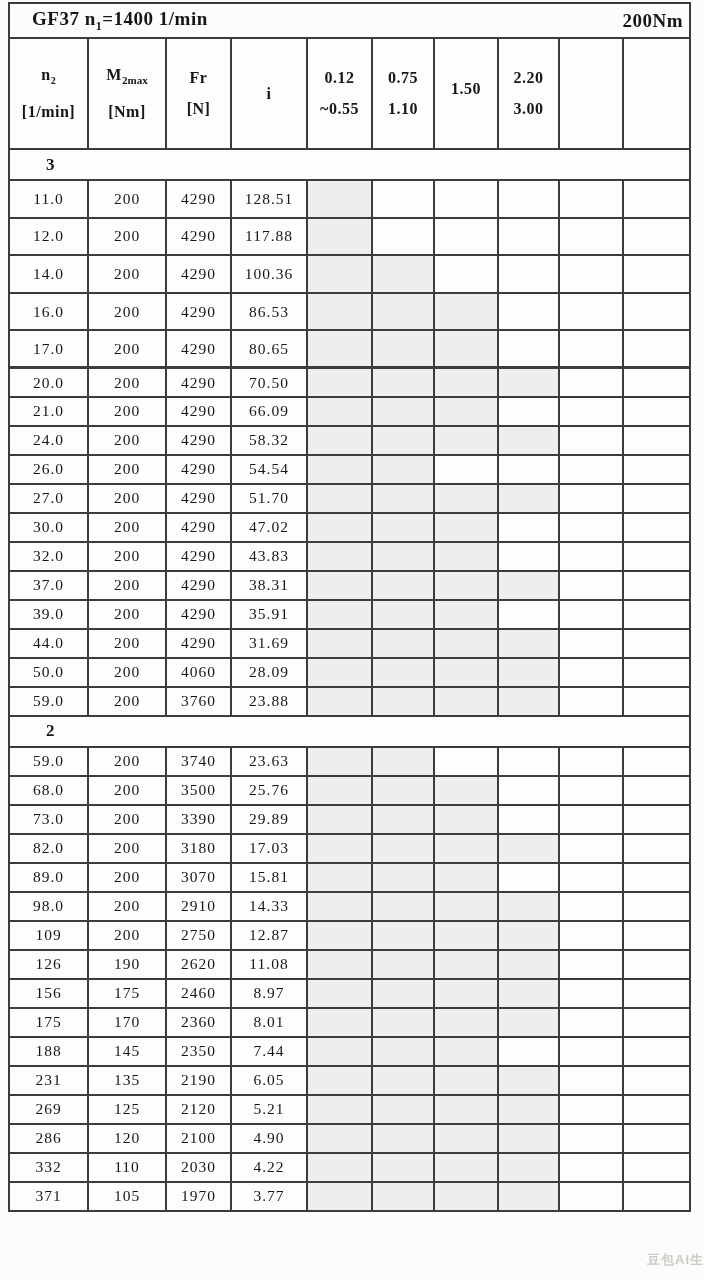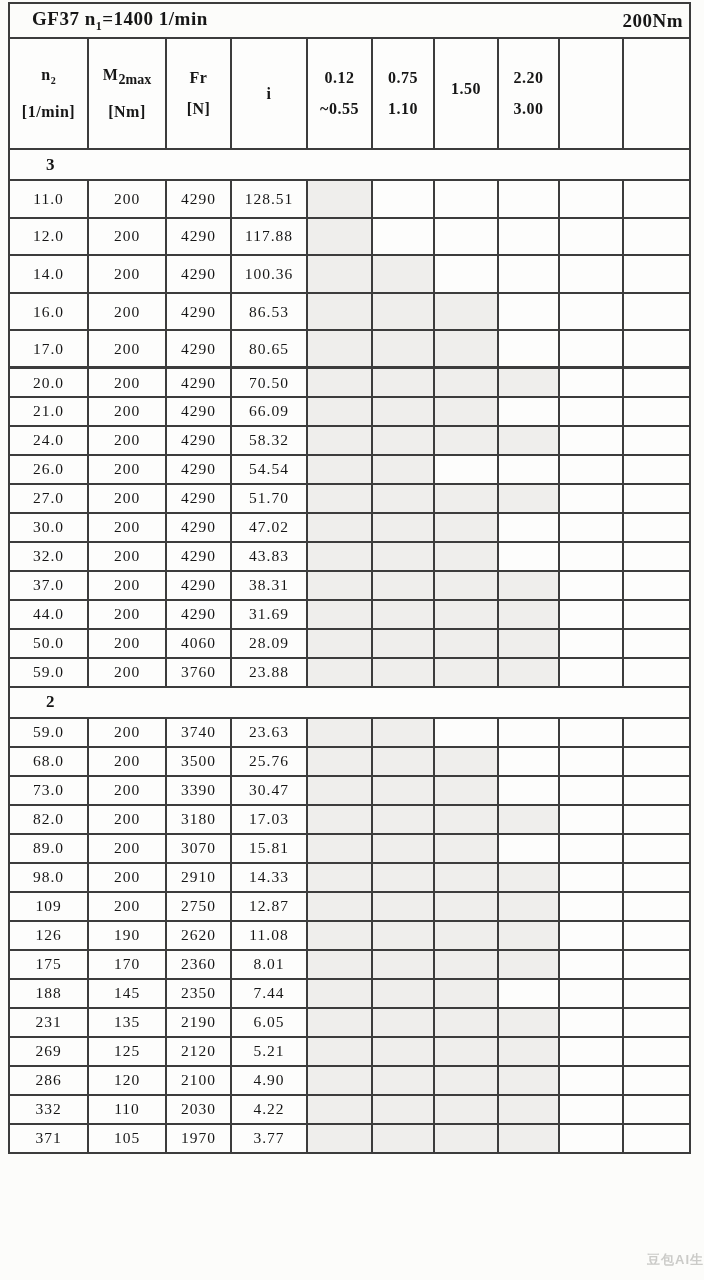--- a/index.html
+++ b/index.html
@@ -39,21 +39,21 @@
   .title-left sub { font-size: 12px; }
 
   
   tr.head-row th { height: 111px; font-weight: bold; background: #fdfdfc; }
   .th-inner {
     display: flex; flex-direction: column; justify-content: center; align-items: center;
     height: 100%; gap: 9px;
   }
   .h2 { line-height: 22px; font-size: 16px; letter-spacing: 0.5px; white-space: nowrap; }
   .h2 sub { font-size: 10px; letter-spacing: 0; }
-  .h2.small-sub sub { font-size: 14px; }
+  .h2.small-sub sub { font-size: 11px; }
 
   
   tr.section-row td {
     height: 31px; text-align: left; padding-left: 36px;
     font-weight: bold; font-size: 17px; background: #fdfdfc;
   }
 
   
   tr.data-row td {
     height: 29px; font-size: 15.5px; letter-spacing: 1px; background: #fdfdfc;
@@ -302,20 +302,32 @@
           <td>4290</td>
           <td>38.31</td>
           <td class="sh"></td>
           <td class="sh"></td>
           <td class="sh"></td>
           <td class="sh"></td>
           <td></td>
           <td></td>
         </tr>
         <tr class="data-row">
+          <td>39.0</td>
+          <td>200</td>
+          <td>4290</td>
+          <td>35.91</td>
+          <td class="sh"></td>
+          <td class="sh"></td>
+          <td class="sh"></td>
+          <td></td>
+          <td></td>
+          <td></td>
+        </tr>
+        <tr class="data-row">
           <td>44.0</td>
           <td>200</td>
           <td>4290</td>
           <td>31.69</td>
           <td class="sh"></td>
           <td class="sh"></td>
           <td class="sh"></td>
           <td class="sh"></td>
           <td></td>
           <td></td>
@@ -368,21 +380,21 @@
           <td class="sh"></td>
           <td class="sh"></td>
           <td></td>
           <td></td>
           <td></td>
         </tr>
         <tr class="data-row">
           <td>73.0</td>
           <td>200</td>
           <td>3390</td>
-          <td>30.47</td>
+          <td>29.89</td>
           <td class="sh"></td>
           <td class="sh"></td>
           <td class="sh"></td>
           <td></td>
           <td></td>
           <td></td>
         </tr>
         <tr class="data-row">
           <td>82.0</td>
           <td>200</td>
@@ -437,20 +449,32 @@
           <td>2620</td>
           <td>11.08</td>
           <td class="sh"></td>
           <td class="sh"></td>
           <td class="sh"></td>
           <td class="sh"></td>
           <td></td>
           <td></td>
         </tr>
         <tr class="data-row">
+          <td>156</td>
+          <td>175</td>
+          <td>2460</td>
+          <td>8.97</td>
+          <td class="sh"></td>
+          <td class="sh"></td>
+          <td class="sh"></td>
+          <td class="sh"></td>
+          <td></td>
+          <td></td>
+        </tr>
+        <tr class="data-row">
           <td>175</td>
           <td>170</td>
           <td>2360</td>
           <td>8.01</td>
           <td class="sh"></td>
           <td class="sh"></td>
           <td class="sh"></td>
           <td class="sh"></td>
           <td></td>
           <td></td>

